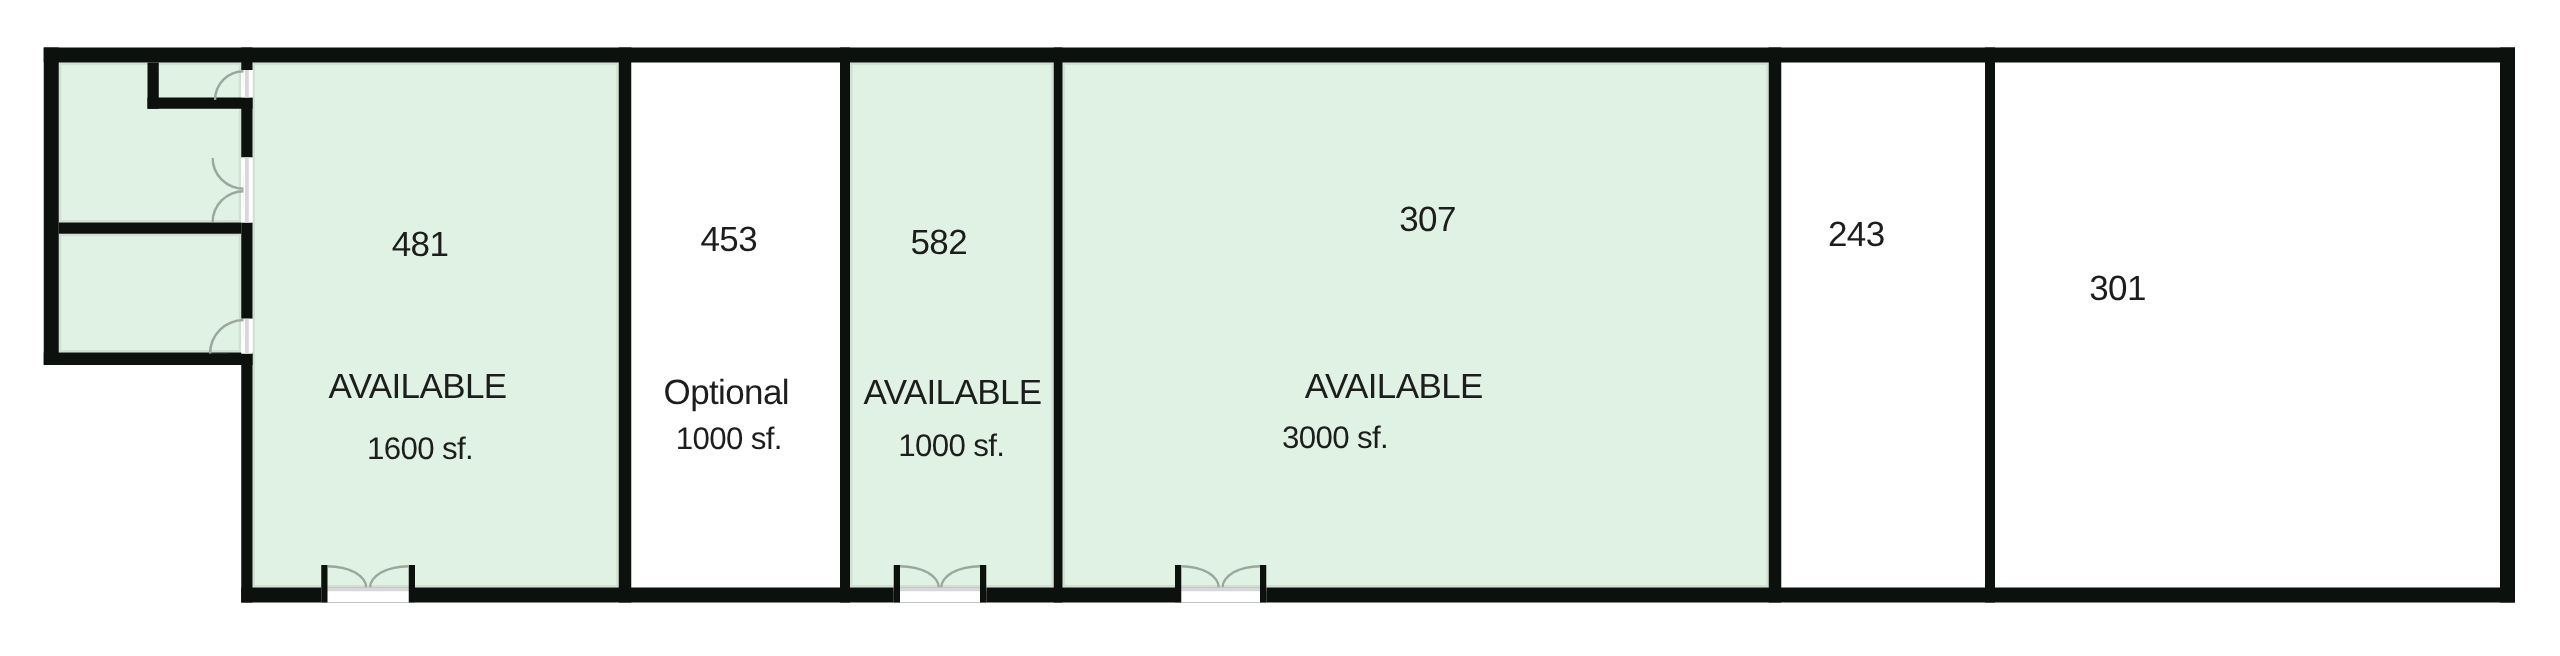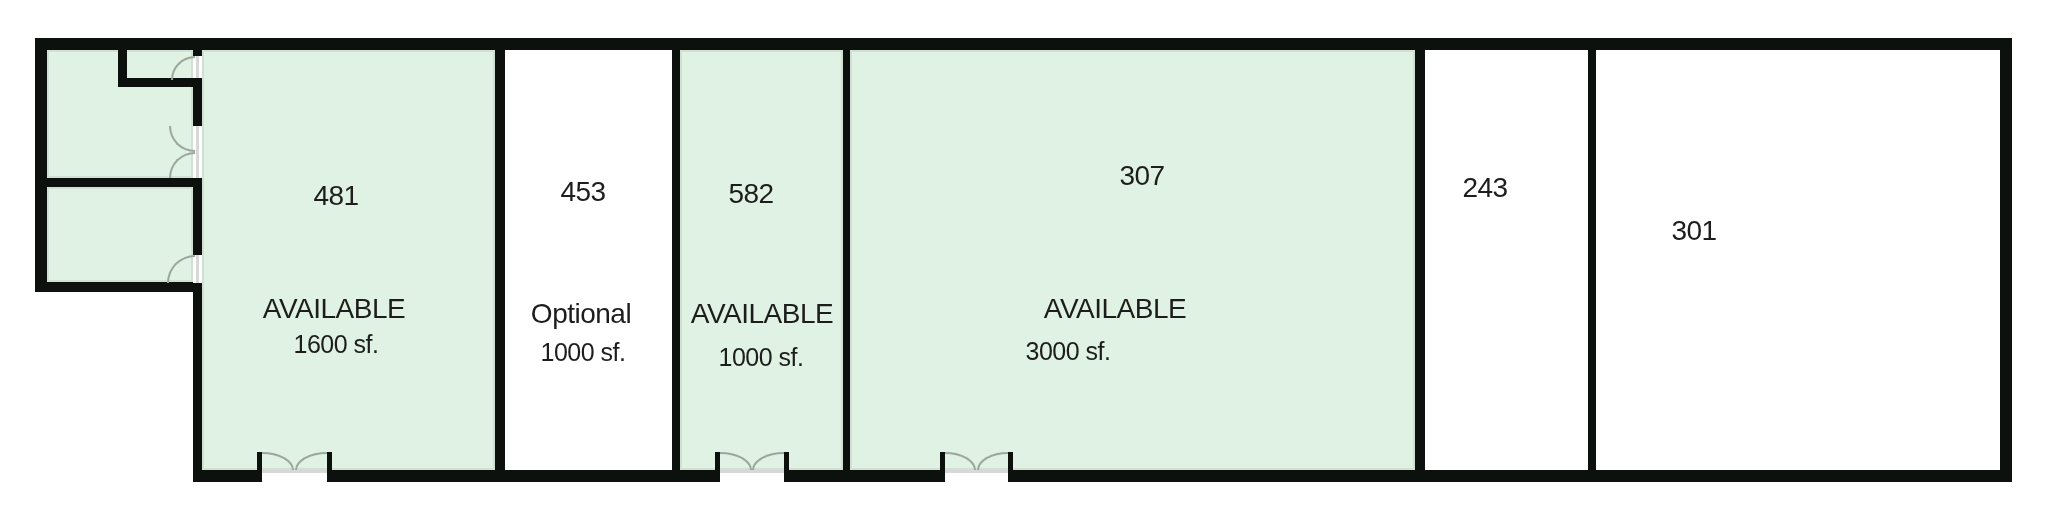--- a/index.html
+++ b/index.html
@@ -93,21 +93,21 @@
 
   <div class="gap" style="left:940px; top:470px; width:73px; height:12px;"></div>
   <div class="threshold-h" style="left:940px; top:470px; width:73px;"></div>
   <div class="stub" style="left:940px; top:452px; width:5px; height:30px;"></div>
   <div class="stub" style="left:1008px; top:452px; width:5px; height:30px;"></div>
   <div class="arc tr" style="left:945px; top:452px; width:31px; height:18px;"></div>
   <div class="arc tl" style="left:977px; top:452px; width:31px; height:18px;"></div>
 
   <div class="label number" style="left:336px; top:196px;">481</div>
   <div class="label status" style="left:334px; top:309px;">AVAILABLE</div>
-  <div class="label size" style="left:336px; top:344px;">1600 sf.</div>
+  <div class="label size" style="left:336px; top:360px;">1600 sf.</div>
 
   <div class="label number" style="left:583px; top:192px;">453</div>
   <div class="label status" style="left:581px; top:314px;">Optional</div>
   <div class="label size" style="left:583px; top:352px;">1000 sf.</div>
 
   <div class="label number" style="left:751px; top:194px;">582</div>
   <div class="label status" style="left:762px; top:314px;">AVAILABLE</div>
   <div class="label size" style="left:761px; top:357px;">1000 sf.</div>
 
   <div class="label number" style="left:1114px; top:176px;margin-left:28px;">307</div>

